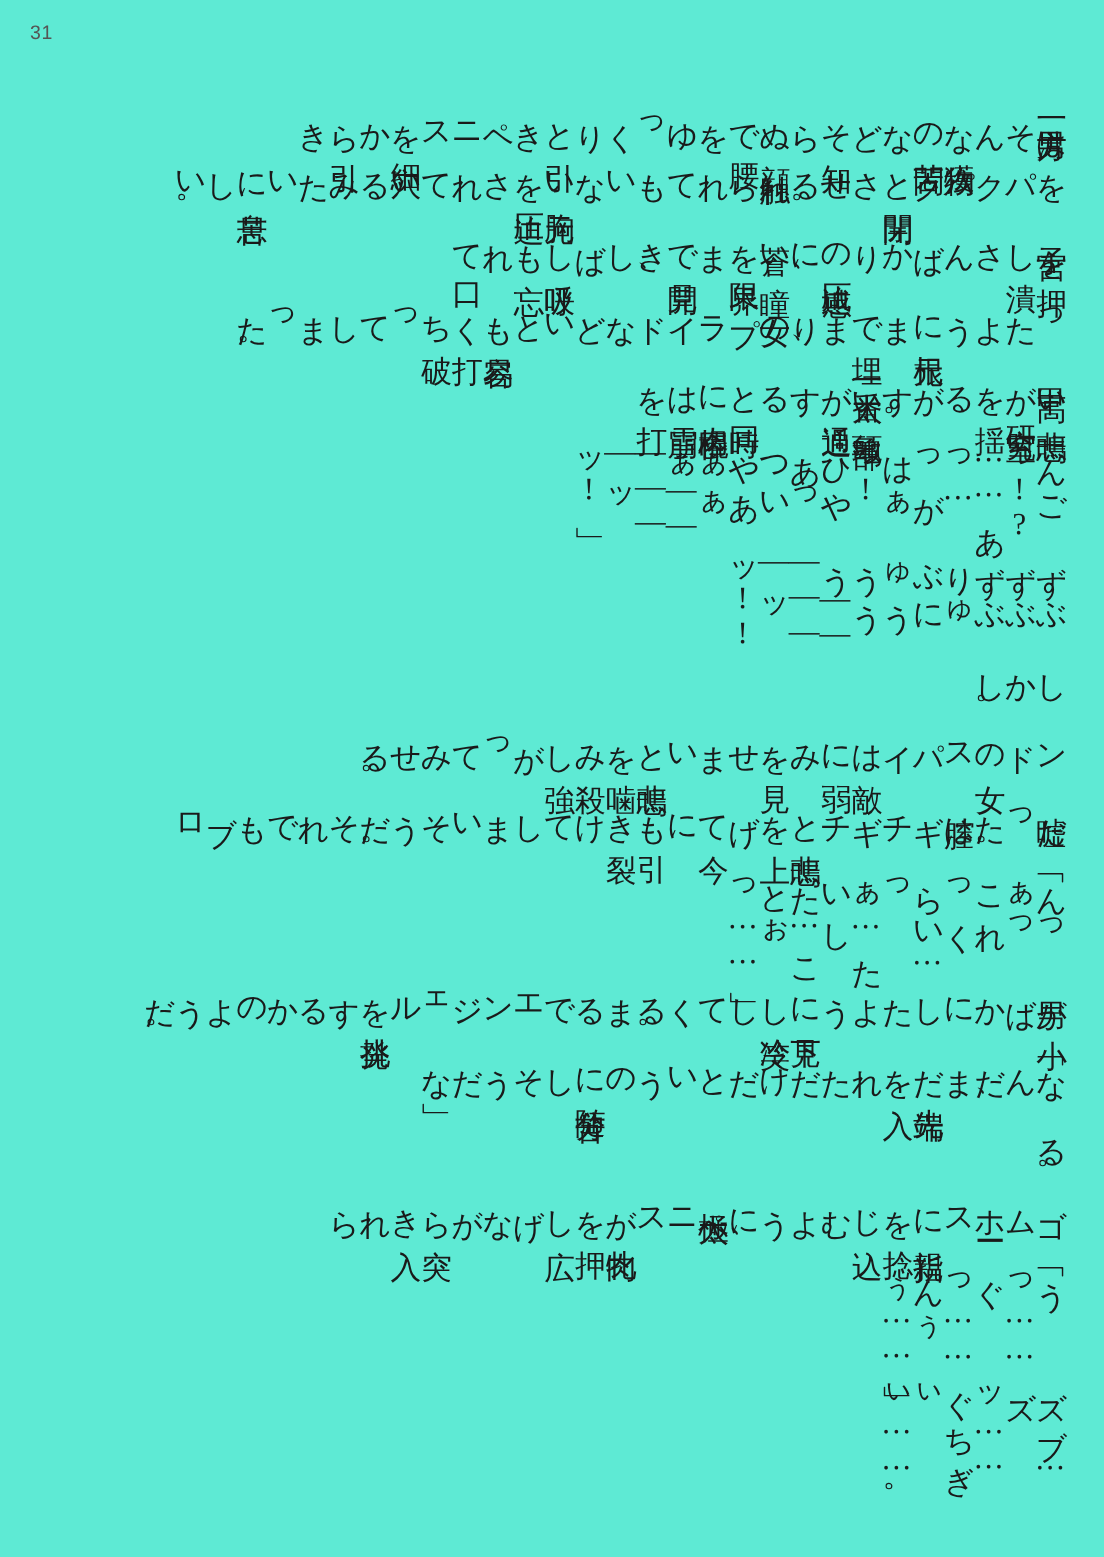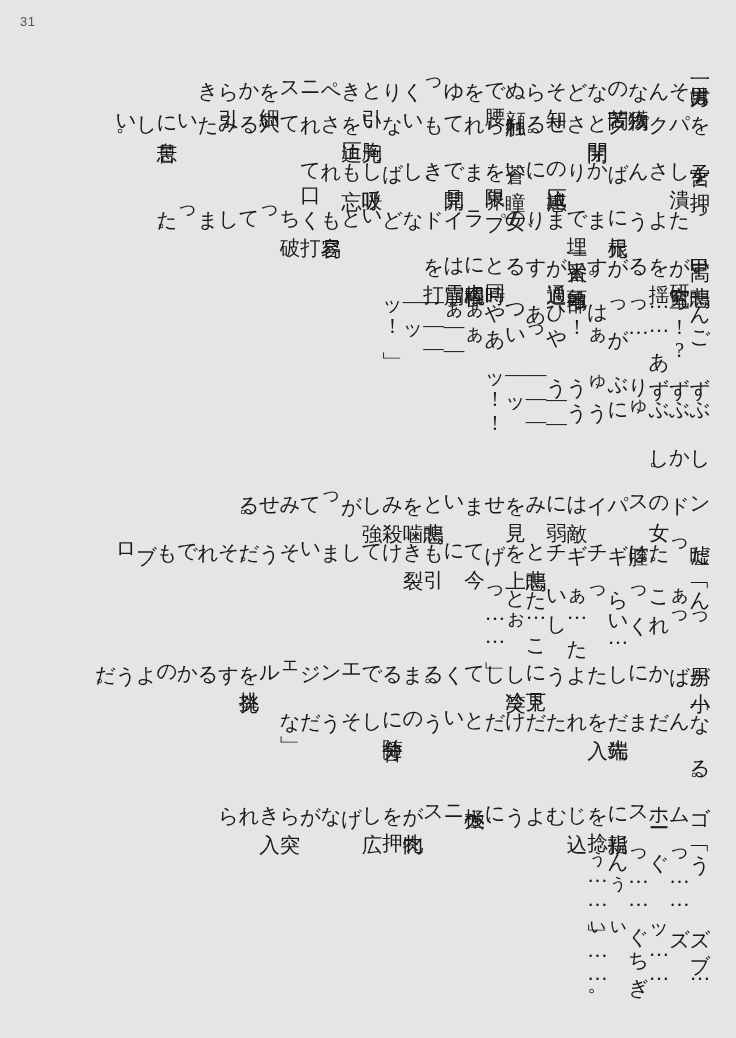--- a/index.html
+++ b/index.html
@@ -11,21 +11,21 @@
     width: 736px;
     height: 1038px;
     font-family: "Liberation Serif", "DejaVu Serif", serif;
     color: #1a1a1a;
     overflow: hidden;
     position: relative;
   }
   #page {
     position: absolute;
     inset: 0;
-    background: #e5e5e5;
+    background: #5eead4;
   }
   #page-number {
     position: absolute;
     top: 14px;
     left: 20px;
     font-size: 13px;
     color: #555;
     font-family: "Liberation Sans", sans-serif;
     letter-spacing: 0.5px;
   }

